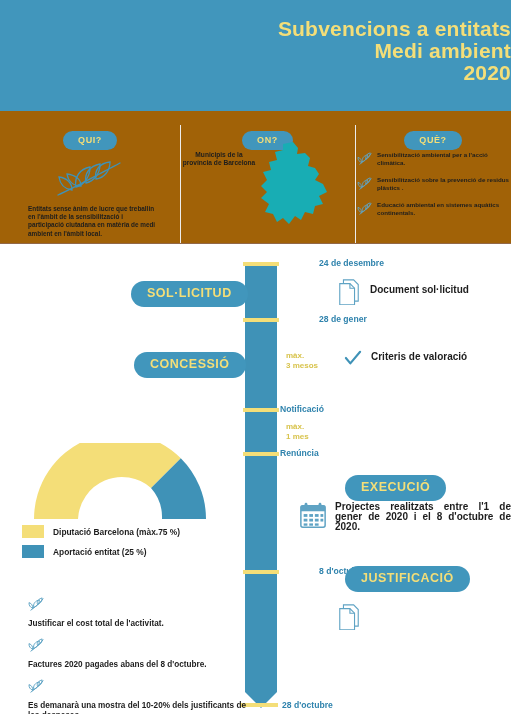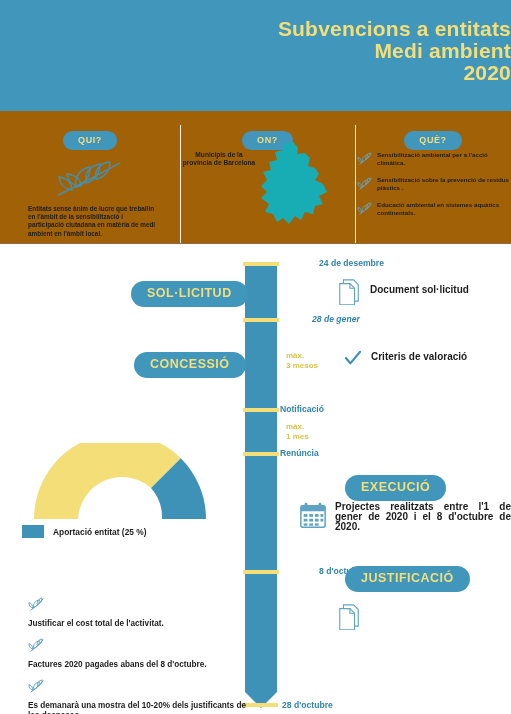--- a/index.html
+++ b/index.html
@@ -245,21 +245,21 @@
   <div class="tl-arrow"></div>
 
   <div class="tick" style="top:262px;"></div>
   <div class="tick" style="top:318px;"></div>
   <div class="tick" style="top:408px;"></div>
   <div class="tick" style="top:452px;"></div>
   <div class="tick" style="top:570px;"></div>
   <div class="end-tick"></div>
 
   <div class="tl-date" style="left:282px;top:258px;">24 de desembre</div>
-  <div class="tl-date" style="left:275px;top:314px;font-style:italic;">28 de gener</div>
+  <div class="tl-date" style="left:282px;top:314px;">28 de gener</div>
   <div class="tl-note blue" style="left:280px;top:405px;">Notificació</div>
   <div class="tl-note blue" style="left:280px;top:449px;">Renúncia</div>
   <div class="tl-date" style="left:282px;top:566px;">8 d'octubre</div>
   <div class="end-date">28 d'octubre</div>
 
   <div class="tl-note" style="left:286px;top:351px;">
     <span>màx.</span><br>
     <span>3 mesos</span>
   </div>
   <div class="tl-note" style="left:286px;top:422px;">
@@ -330,20 +330,24 @@
   <div class="donut">
     <svg viewBox="0 0 182 78" width="182" height="78">
 
       <path d="M5 76 A86 86 0 0 1 151.8 15.2 L122.0 45.0 A44 44 0 0 0 49 76 Z" fill="#f4de78"></path>
 
       <path d="M151.8 15.2 A86 86 0 0 1 177 76 L133 76 A44 44 0 0 0 122.0 45.0 Z" fill="#3f92b7"></path>
     </svg>
   </div>
   <div class="legend">
     <div class="leg-row">
+      <span class="leg-sw" style="background:#f4de78;"></span>
+      <span class="leg-label">Diputació Barcelona (màx.75 %)</span>
+    </div>
+    <div class="leg-row">
       <span class="leg-sw" style="background:#3f92b7;"></span>
       <span class="leg-label">Aportació entitat (25 %)</span>
     </div>
   </div>
 
   <div class="bl-list">
     <div class="bl-item">
       <span class="bl-icon">
         <svg viewBox="0 0 18 16" width="17" height="15">
           <g fill="none" stroke="#5fa3c4" stroke-width="1.05" stroke-linecap="round">

